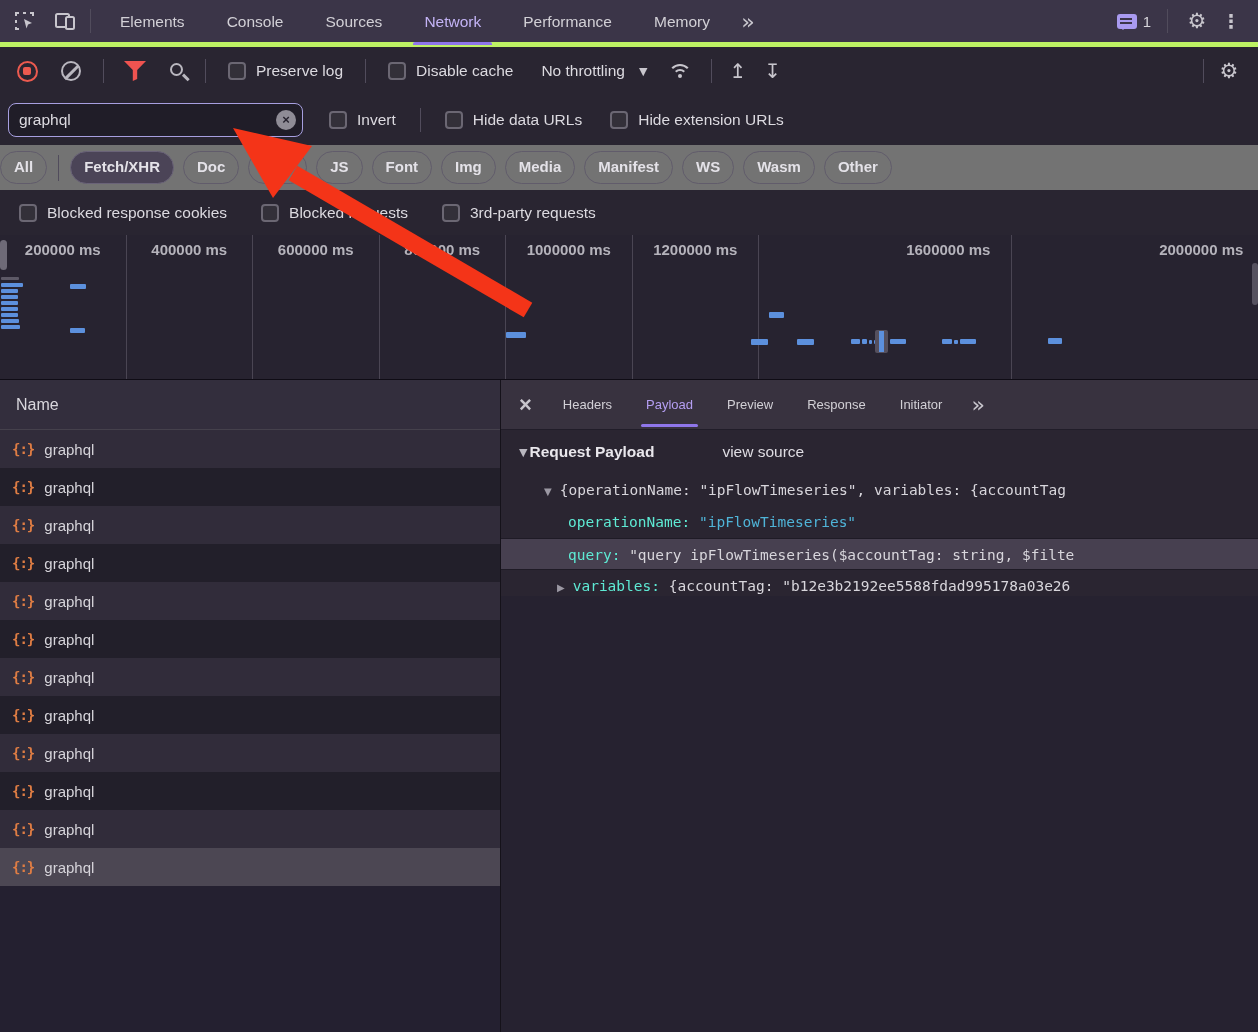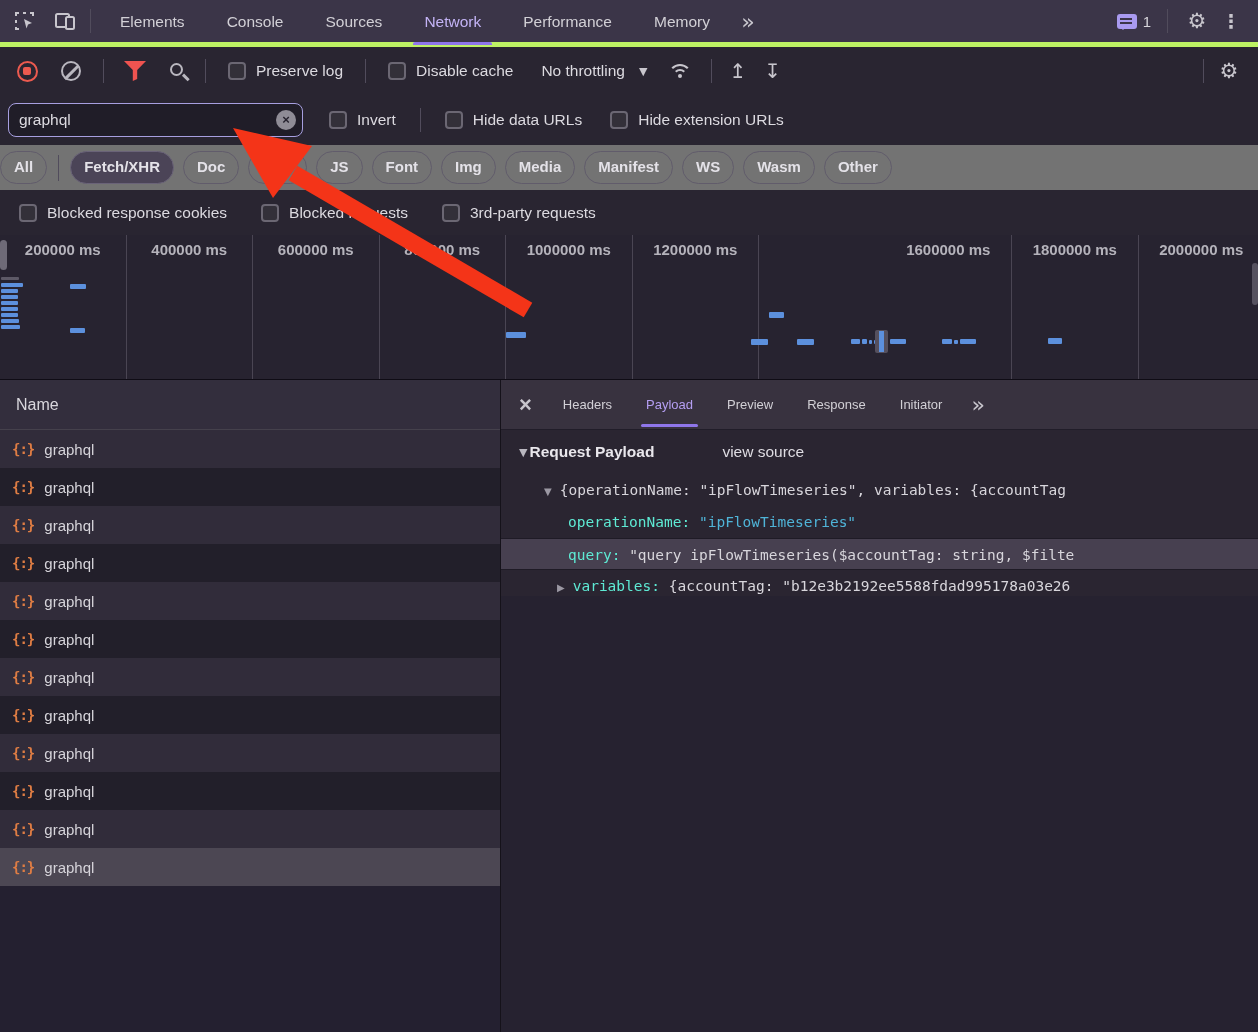--- a/index.html
+++ b/index.html
@@ -260,23 +260,20 @@
       <div class="tl-label">800000 ms</div>
     </div>
     <div class="tl-cell" style="left: 506px;">
       <div class="tl-label">1000000 ms</div>
     </div>
     <div class="tl-cell" style="left: 632.5px;">
       <div class="tl-label">1200000 ms</div>
     </div>
     <div class="tl-cell" style="left: 885.5px;">
       <div class="tl-label">1600000 ms</div>
-    </div>
-    <div class="tl-cell" style="left: 1012px;">
-      <div class="tl-label">1800000 ms</div>
     </div>
     <div class="tl-cell" style="left: 1138.5px;">
       <div class="tl-label">2000000 ms</div>
     </div>
     <div class="tl-bar" style="left: 1px; top: 42px; width: 18px; height: 3px; background: rgb(93, 89, 102);"></div>
     <div class="tl-bar" style="left: 1px; top: 48px; width: 22px; height: 4px; background: rgb(92, 144, 221);"></div>
     <div class="tl-bar" style="left: 1px; top: 54px; width: 17px; height: 4px; background: rgb(92, 144, 221);"></div>
     <div class="tl-bar" style="left: 1px; top: 60px; width: 17px; height: 4px; background: rgb(92, 144, 221);"></div>
     <div class="tl-bar" style="left: 1px; top: 66px; width: 17px; height: 4px; background: rgb(92, 144, 221);"></div>
     <div class="tl-bar" style="left: 1px; top: 72px; width: 17px; height: 4px; background: rgb(92, 144, 221);"></div>

